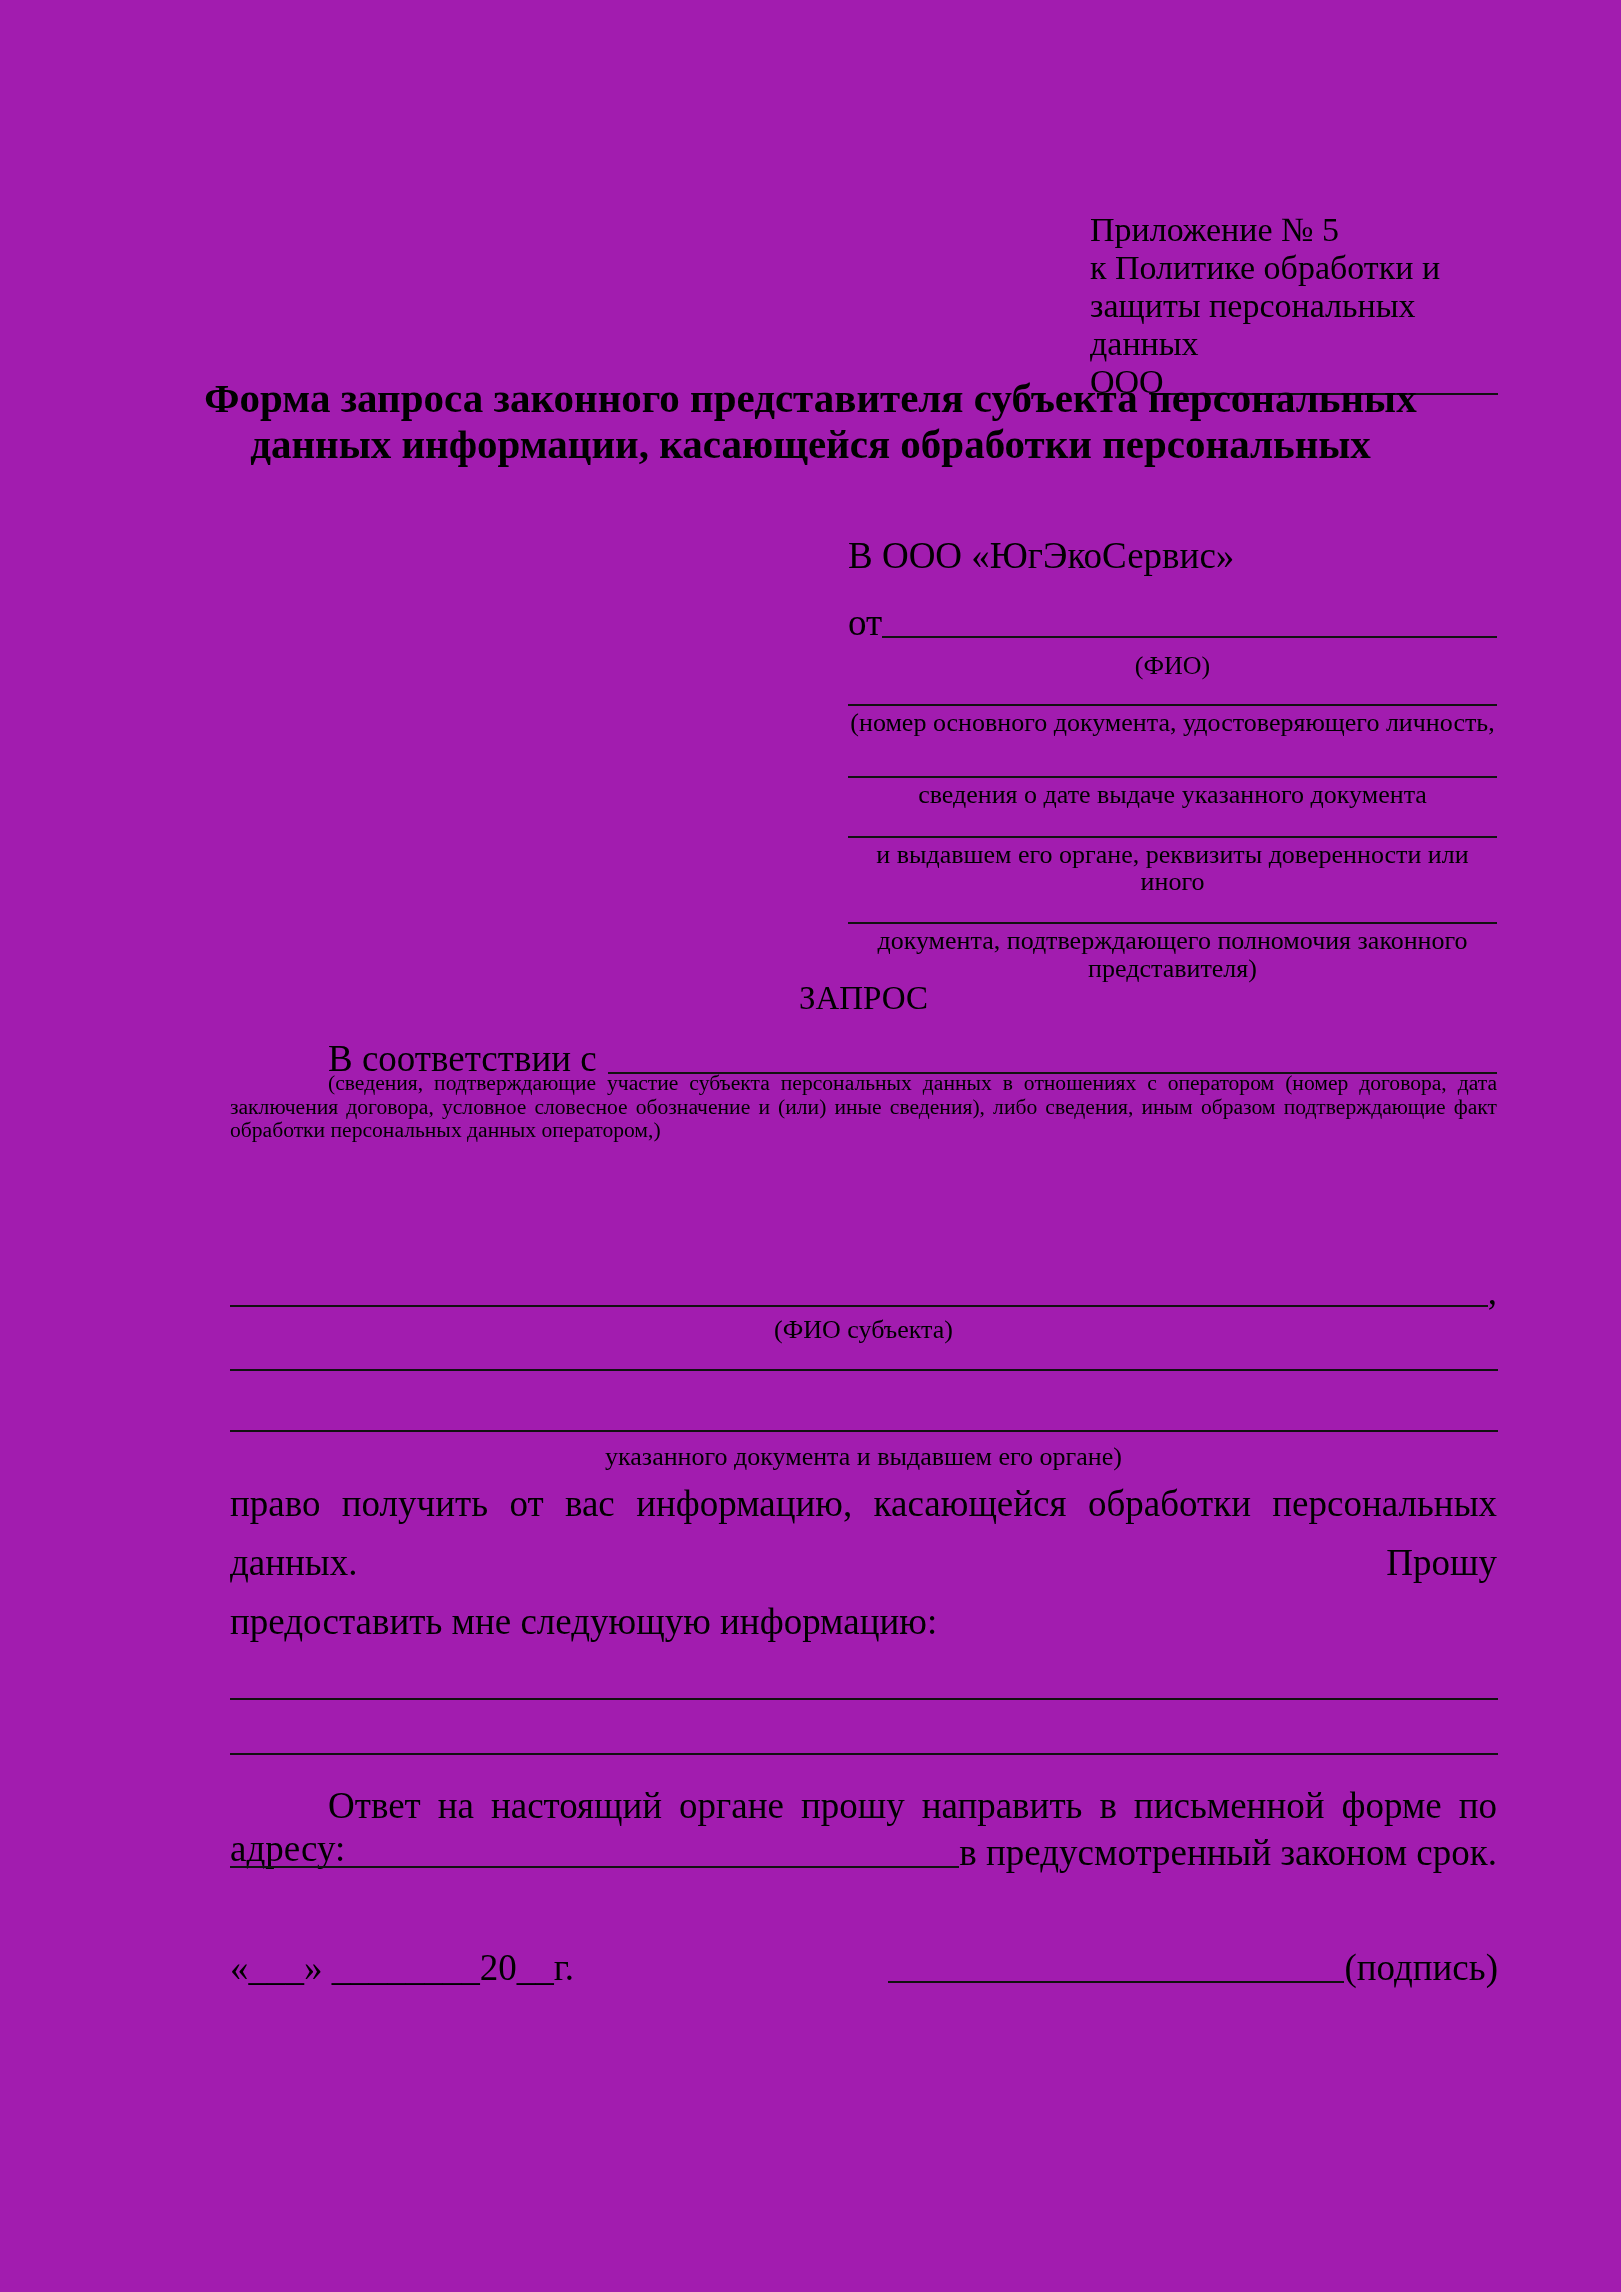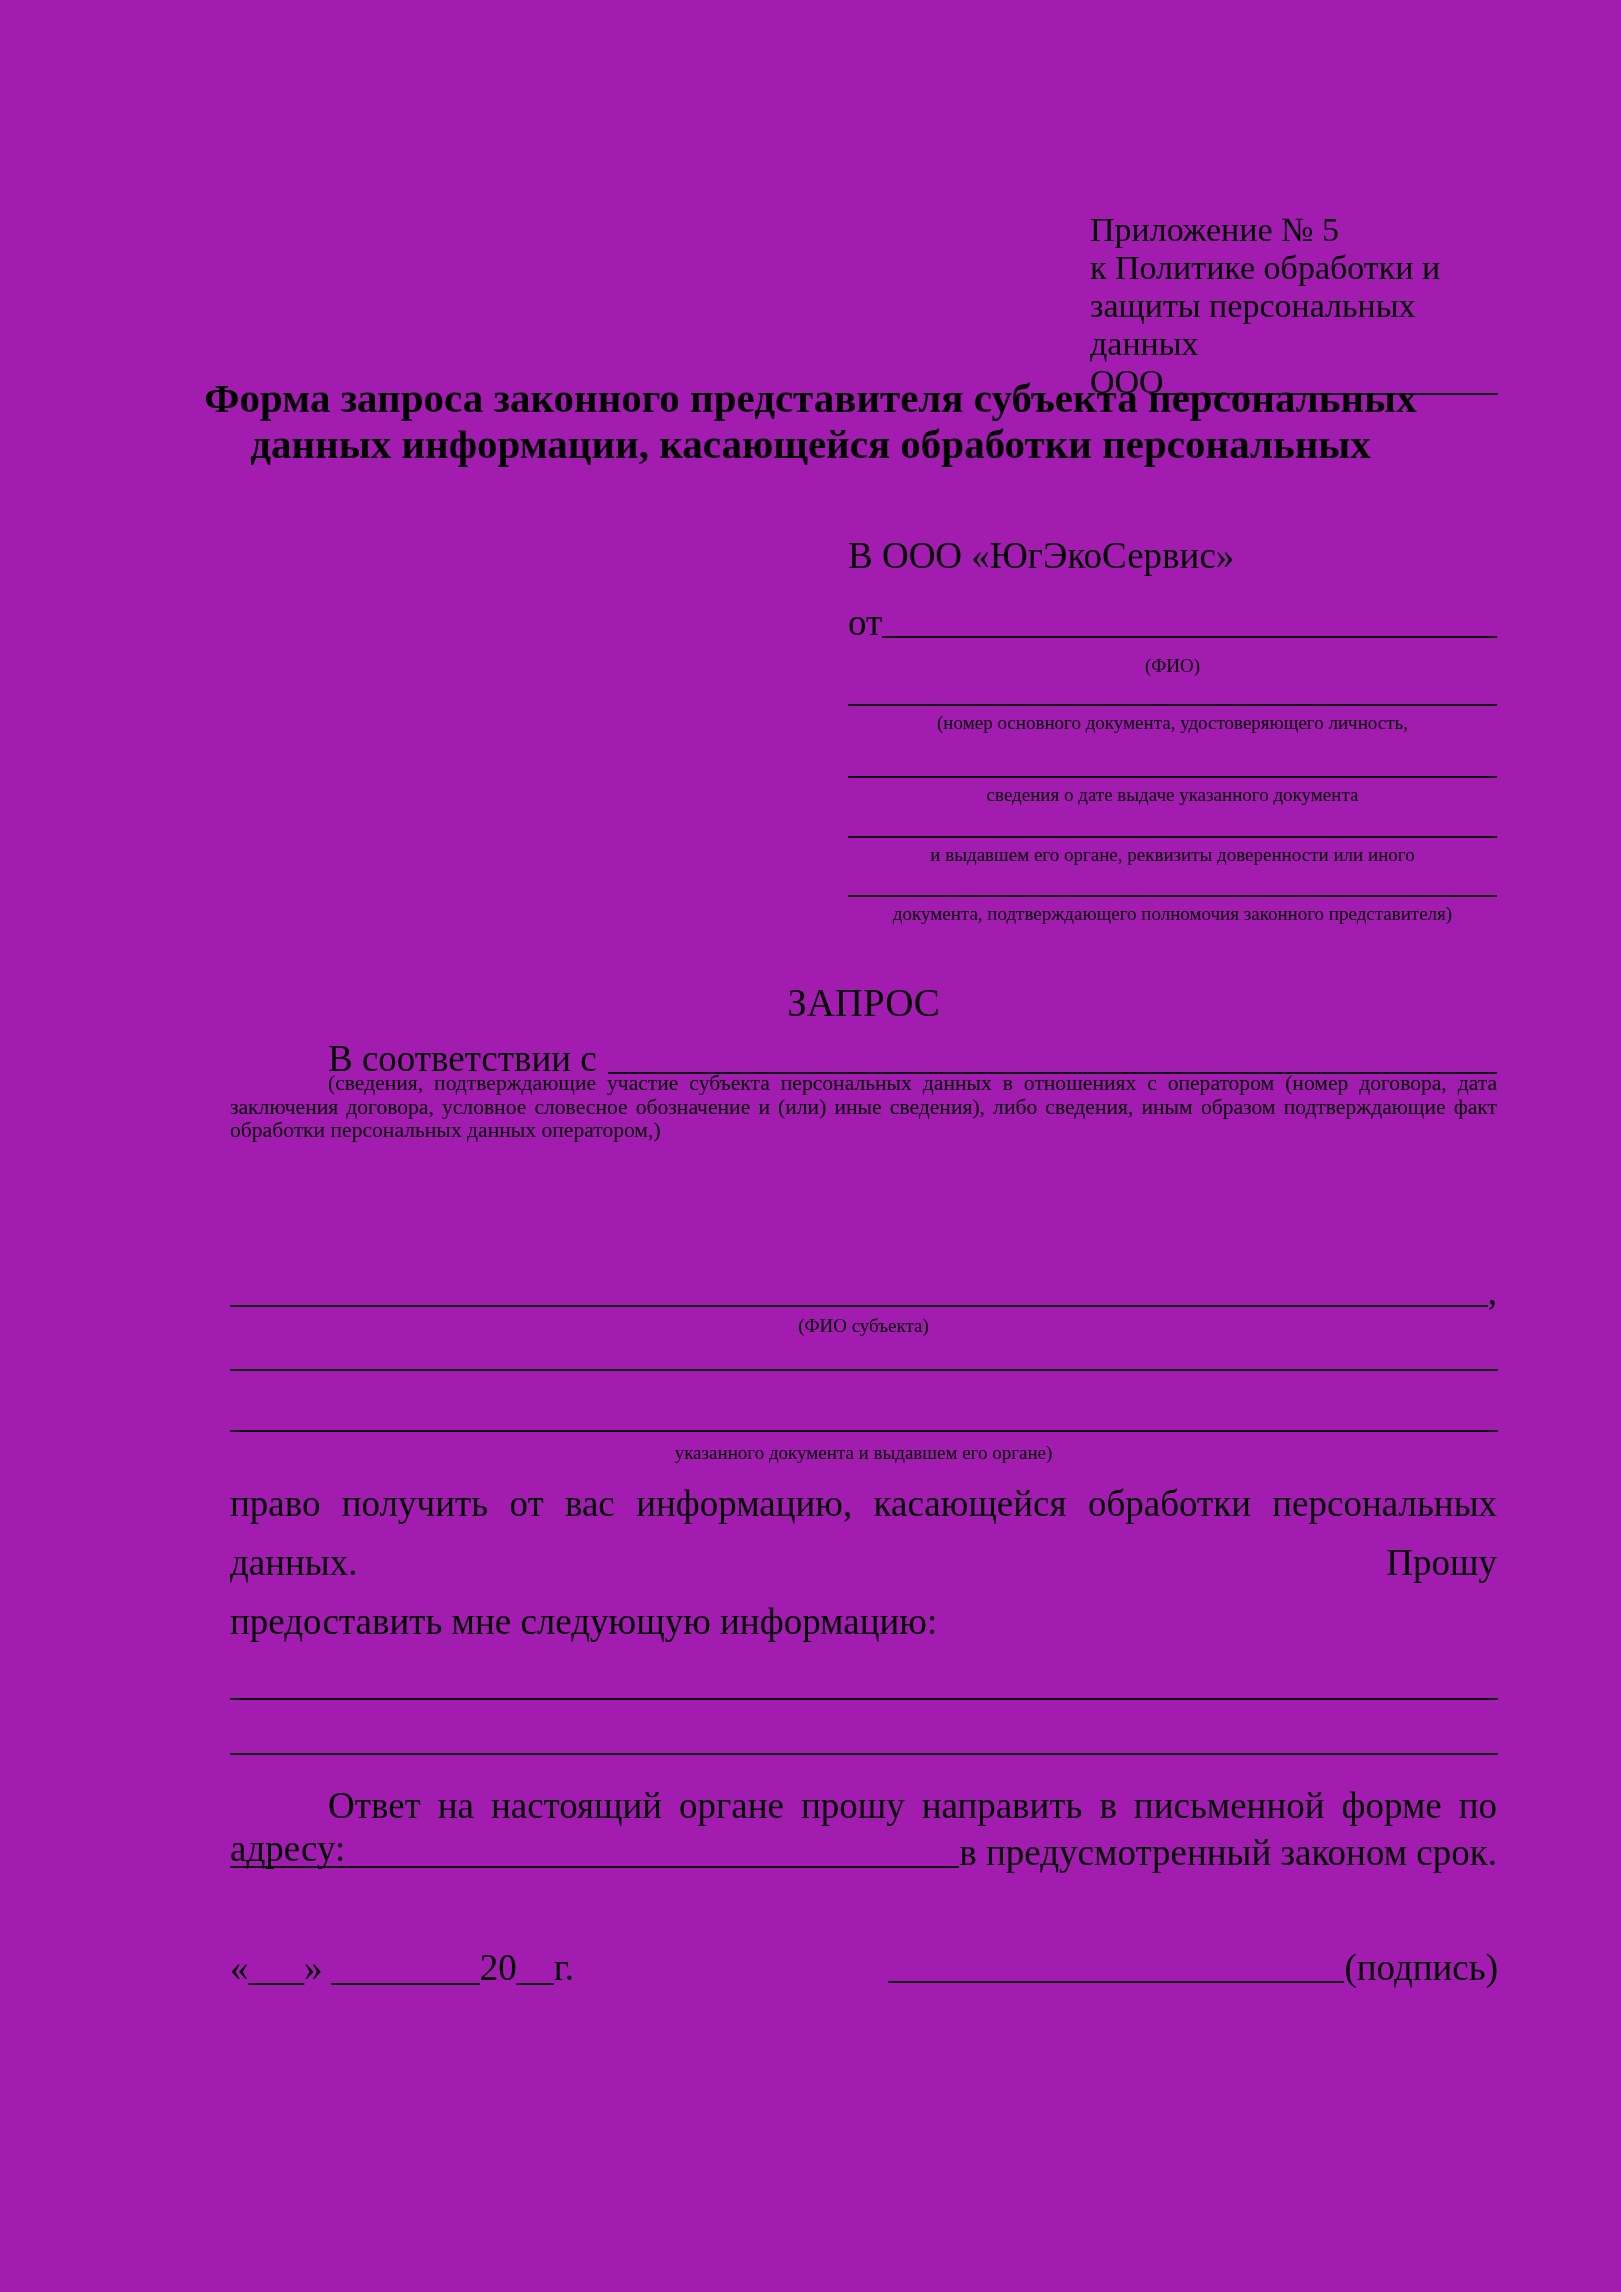--- a/index.html
+++ b/index.html
@@ -10,21 +10,21 @@
     background:#a21caf;
     color:#000;
     font-family:"Liberation Serif","DejaVu Serif",serif;
     font-size:37px;
     overflow:hidden;
   }
   .abs{position:absolute;}
   .col{left:230px;width:1267px;}
   .row{display:flex;align-items:flex-end;}
   .fill{flex:1 1 auto;border-bottom:2.9px solid #111;margin-bottom:5.9px;min-width:19.6px;}
-  .cap{font-size:19px;text-align:center;}
+  .cap{font-size:26px;text-align:center;}
   .j{text-align:justify;text-align-last:justify;}
   .center{text-align:center;}
 
   
   .annex{left:1090px;right:123px;top:211px;font-size:34px;line-height:38px;}
   .annex .row span{line-height:38px;}
 
   
   .doc-title{left:147px;width:1327px;top:375px;font-weight:bold;font-size:41px;line-height:46px;text-align:center;}
 
@@ -32,21 +32,21 @@
   .addr{left:848px;width:649px;top:534px;line-height:43px;}
   .addr-from{margin-top:23.5px;}
   .addr-from span{line-height:43px;}
   .fgroup .fline{border-bottom:2.9px solid #111;height:0;}
   .fgroup .cap{margin-top:2.9px;line-height:27.4px;}
   .fg1 .fline{margin-top:17.6px;}
   .fg2 .fline{margin-top:40px;}
   .fg3 .fline{margin-top:27.4px;}
   .fg4 .fline{margin-top:26.5px;}
 
-  .zapros{top:980px;font-size:39px;}
+  .zapros{top:980px;font-size:33px;}
 
   .accordance{top:1037px;line-height:43px;}
   .accordance .lbl{margin-left:98px;white-space:nowrap;padding-right:11.8px;line-height:43px;}
 
   .fineprint{top:1072px;font-size:21.6px;line-height:23.5px;}
   .fineprint .ind{text-indent:98px;}
 
   .para-op{top:1168px;line-height:42px;}
   .para-op .pr{padding-right:64px;}
 

